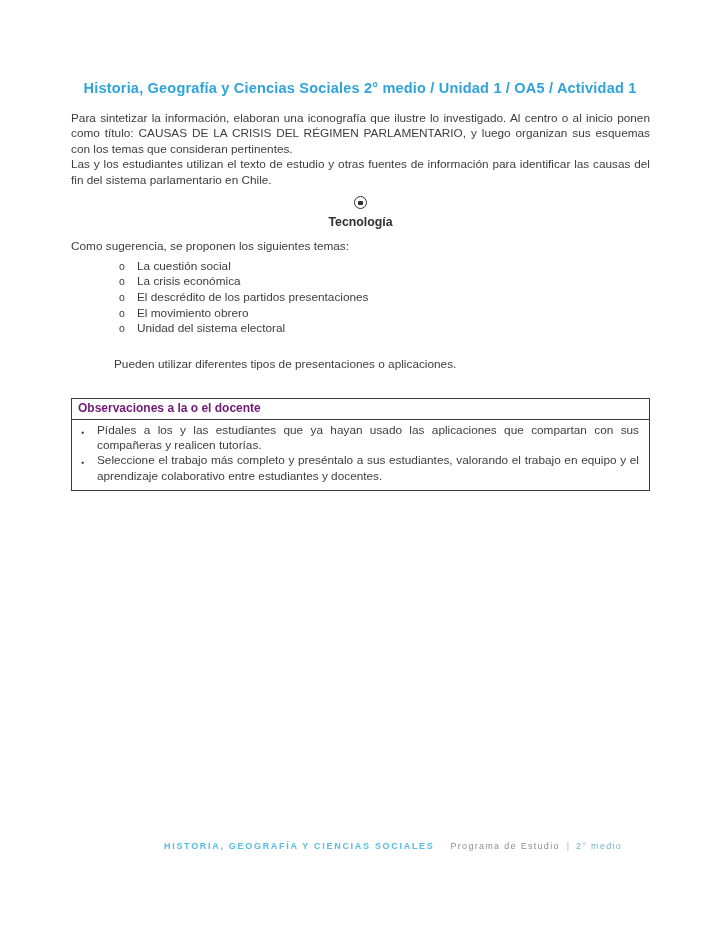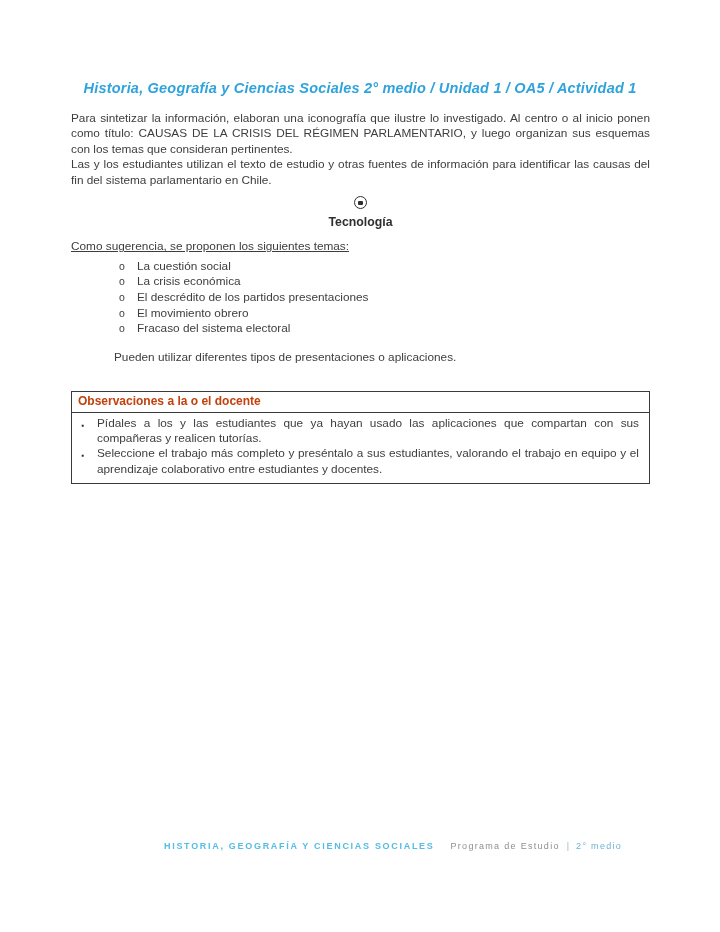--- a/index.html
+++ b/index.html
@@ -4,46 +4,45 @@
 <style>
   html,body { margin:0; padding:0; background:#ffffff; }
   .page {
     position:relative; width:720px; height:932px; background:#ffffff;
     font-family:"Liberation Sans", sans-serif; color:#3d3d3d; overflow:hidden;
   }
   .doc-title {
     position:absolute; top:80px; left:0; width:720px; margin:0;
     text-align:center; font-size:14.5px; font-weight:bold; color:#2fa3dc;
     letter-spacing:0.2px;
-    font-style:italic;
   }
   .content {
     position:absolute; top:111px; left:71px; width:579px;
     font-size:11.8px; line-height:15.4px; text-align:justify;
   }
   .para { margin:0; }
   .section-heading {
     margin:8px 0 9px 0; display:flex; align-items:center; gap:6px;
     font-weight:bold; font-size:12.3px; color:#2f2f2f;flex-direction:column;
   }
   .tech-icon {
     width:11px; height:11px; border:1.3px solid #2f2f2f; border-radius:50%;
     display:inline-flex; align-items:center; justify-content:center;
     box-sizing:content-box; flex:0 0 auto;
   }
   .tech-icon-inner { width:5px; height:4px; background:#2f2f2f; border-radius:1px; }
-  .suggestion { margin-bottom:4px;text-decoration:underline; }
+  .suggestion { margin-bottom:4px; }
   .topic-list { list-style:none; margin:3px 0 0 0; padding:0 0 0 48px; }
   .topic-item { display:flex; gap:9px; line-height:15.6px; }
   .topic-bullet { width:9px; flex:0 0 auto; font-size:10.5px; color:#3d3d3d; }
   .topic-text { flex:1; text-align:left; }
-  .note { margin-top:13px; margin-left:43px; text-align:left; }
+  .note { margin-top:20px; margin-left:43px; text-align:left; }
   .obs-box { margin-top:26px; border:1.6px solid #3a3a3a; background:#ffffff; }
   .obs-header {
-    font-weight:bold; font-size:12px; color:#c2410c;
+    font-weight:bold; font-size:12px; color:#701a75;
     padding:2px 6px 2px 6px; border-bottom:1.6px solid #3a3a3a; text-align:left;
   }
   .obs-body { padding:3px 10px 6px 6px; }
   .obs-item { display:flex; gap:9px; line-height:15.4px; }
   .obs-bullet { width:10px; flex:0 0 auto; font-size:8px; padding-top:2px; text-align:center; color:#2a2a2a; }
   .obs-text { flex:1; text-align:justify; }
   .footer {
     position:absolute; top:841px; left:164px;
     font-size:9px; display:flex; align-items:flex-end; white-space:nowrap;
   }
@@ -85,21 +84,21 @@
       <li class="topic-item">
         <span class="topic-bullet">o</span>
         <span class="topic-text">El descrédito de los partidos presentaciones</span>
       </li>
       <li class="topic-item">
         <span class="topic-bullet">o</span>
         <span class="topic-text">El movimiento obrero</span>
       </li>
       <li class="topic-item">
         <span class="topic-bullet">o</span>
-        <span class="topic-text">Fracaso del sistema electoral</span>
+        <span class="topic-text">Unidad del sistema electoral</span>
       </li>
     </ul>
 
     <p class="para note">Pueden utilizar diferentes tipos de presentaciones o aplicaciones.</p>
 
     <div class="obs-box">
       <div class="obs-header">Observaciones a la o el docente</div>
       <div class="obs-body">
         <div class="obs-item">
           <span class="obs-bullet">▪</span>

